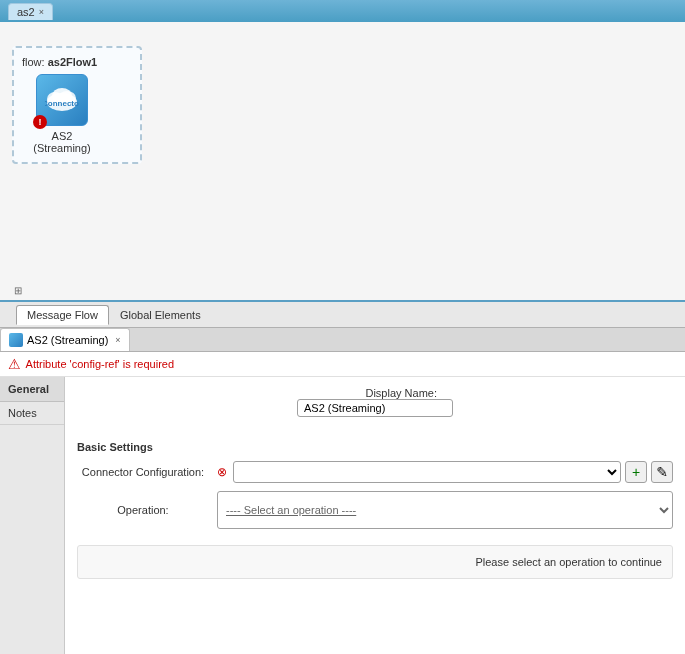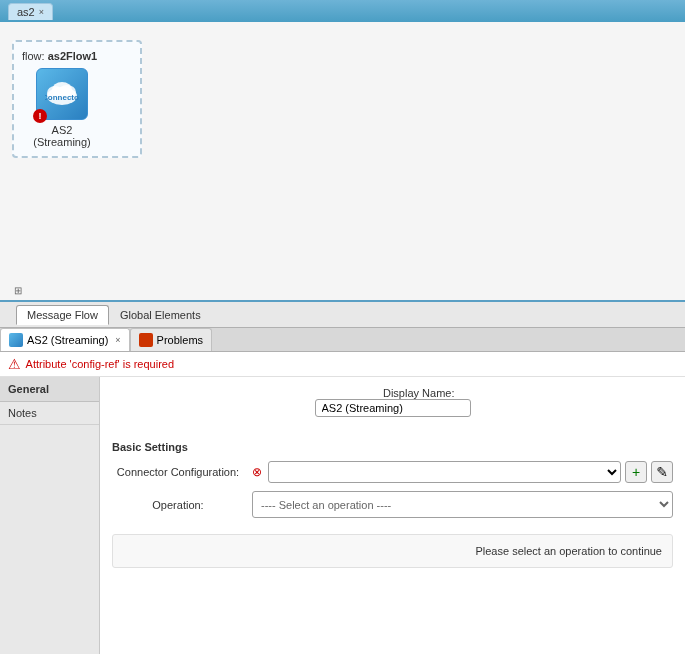--- a/index.html
+++ b/index.html
@@ -43,21 +43,21 @@
     .canvas-area {
       background: #f5f5f5;
       height: 280px;
       border-bottom: 2px solid #5a9fc4;
       position: relative;
       overflow: hidden;
     }
 
     .flow-container {
       position: absolute;
-      top: 18px;
+      top: 24px;
       left: 12px;
       border: 2px dashed #b0c8d8;
       background: #f8fbfe;
       border-radius: 4px;
       padding: 8px;
       min-width: 130px;
       min-height: 100px;
     }
 
     .flow-label {
@@ -217,21 +217,21 @@
 
     
     .editor-content {
       display: flex;
       flex: 1;
       overflow: hidden;
     }
 
     
     .left-sidebar {
-      width: 100px;
+      width: 65px;
       background: #e8e8e8;
       border-right: 1px solid #c8c8c8;
       display: flex;
       flex-direction: column;
     }
 
     .sidebar-section {
       padding: 6px 8px;
       font-size: 11px;
       font-weight: bold;
@@ -339,27 +339,28 @@
     }
 
     .req-indicator {
       color: #cc0000;
       font-size: 12px;
       margin-right: 2px;
     }
 
     .operation-select {
       flex: 1;
-      height: 27px;
+      height: 38px;
       border: 1px solid #a0a0a0;
       border-radius: 3px;
       padding: 2px 4px;
       font-size: 11px;
       background: white;
       color: #666;
+      text-decoration: underline;
     }
 
     .info-box {
       margin-top: 16px;
       padding: 10px;
       background: #f8f8f8;
       border: 1px solid #e0e0e0;
       border-radius: 3px;
       font-size: 11px;
       color: #333;
@@ -411,24 +412,20 @@
   </div>
 </div>
 
 <div class="editor-panel">
 
   <div class="editor-tabs">
     <div class="editor-tab active">
       <span class="tab-icon"></span>
       <span>AS2 (Streaming)</span>
       <span style="font-size:9px;color:#666;margin-left:3px;">×</span>
-    </div>
-    <div class="editor-tab problems-tab">
-      <span class="tab-icon problems-tab"></span>
-      <span>Problems</span>
     </div>
   </div>
 
   <div class="error-bar">
     <span class="error-icon">⚠</span>
     <span>Attribute 'config-ref' is required</span>
   </div>
 
   <div class="editor-content">
 

